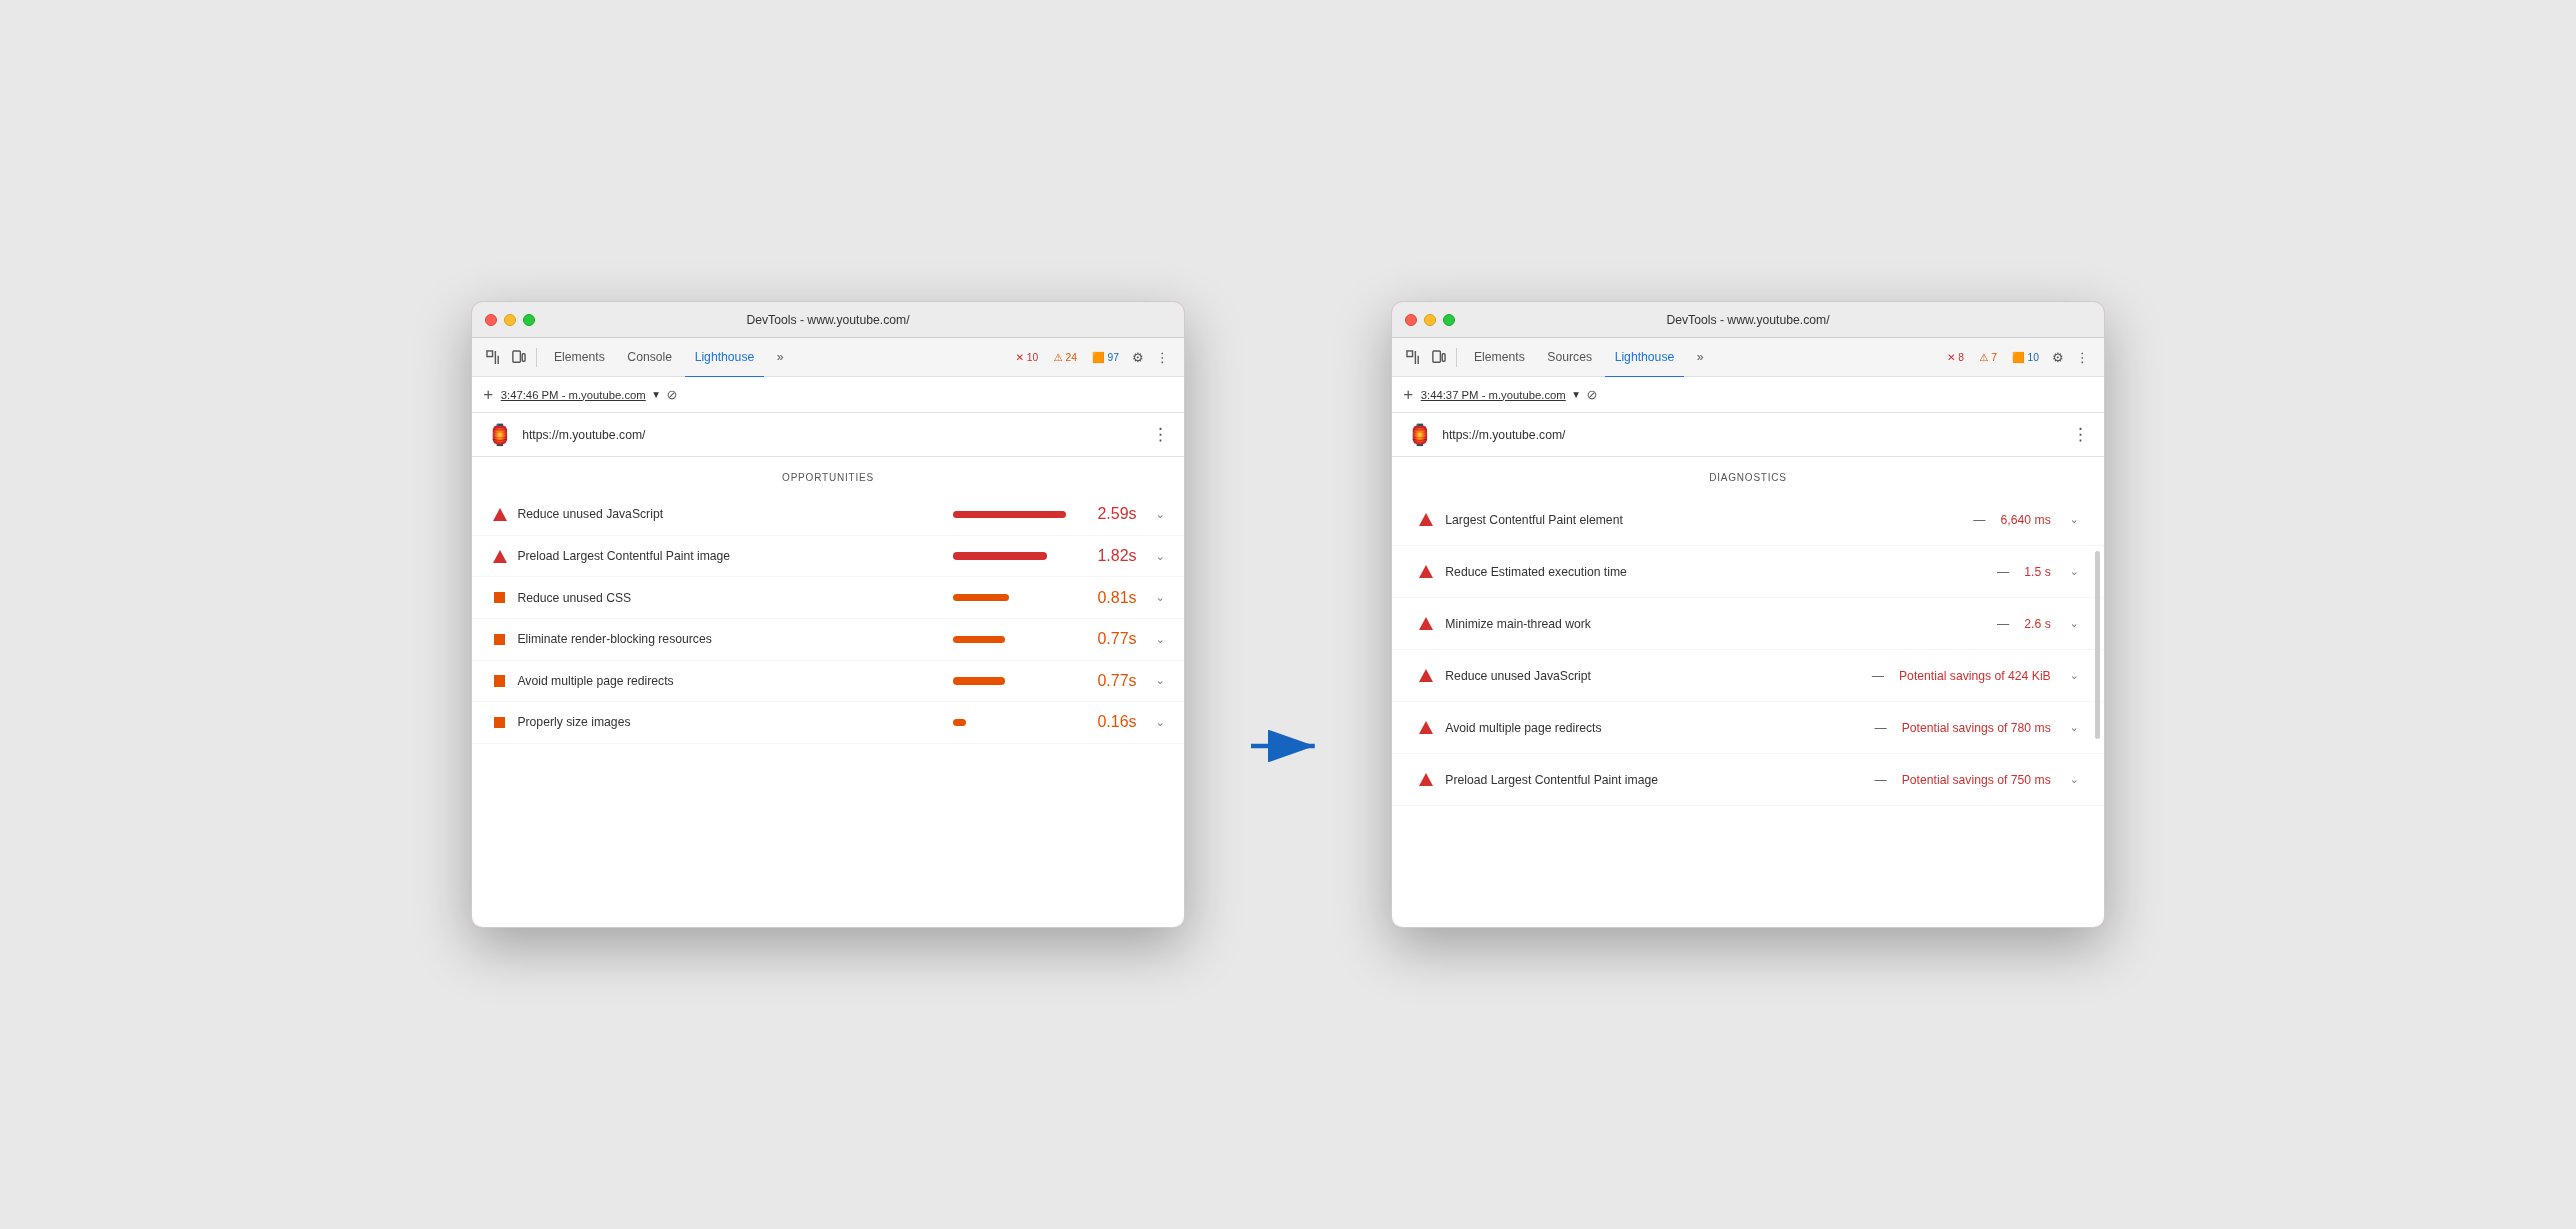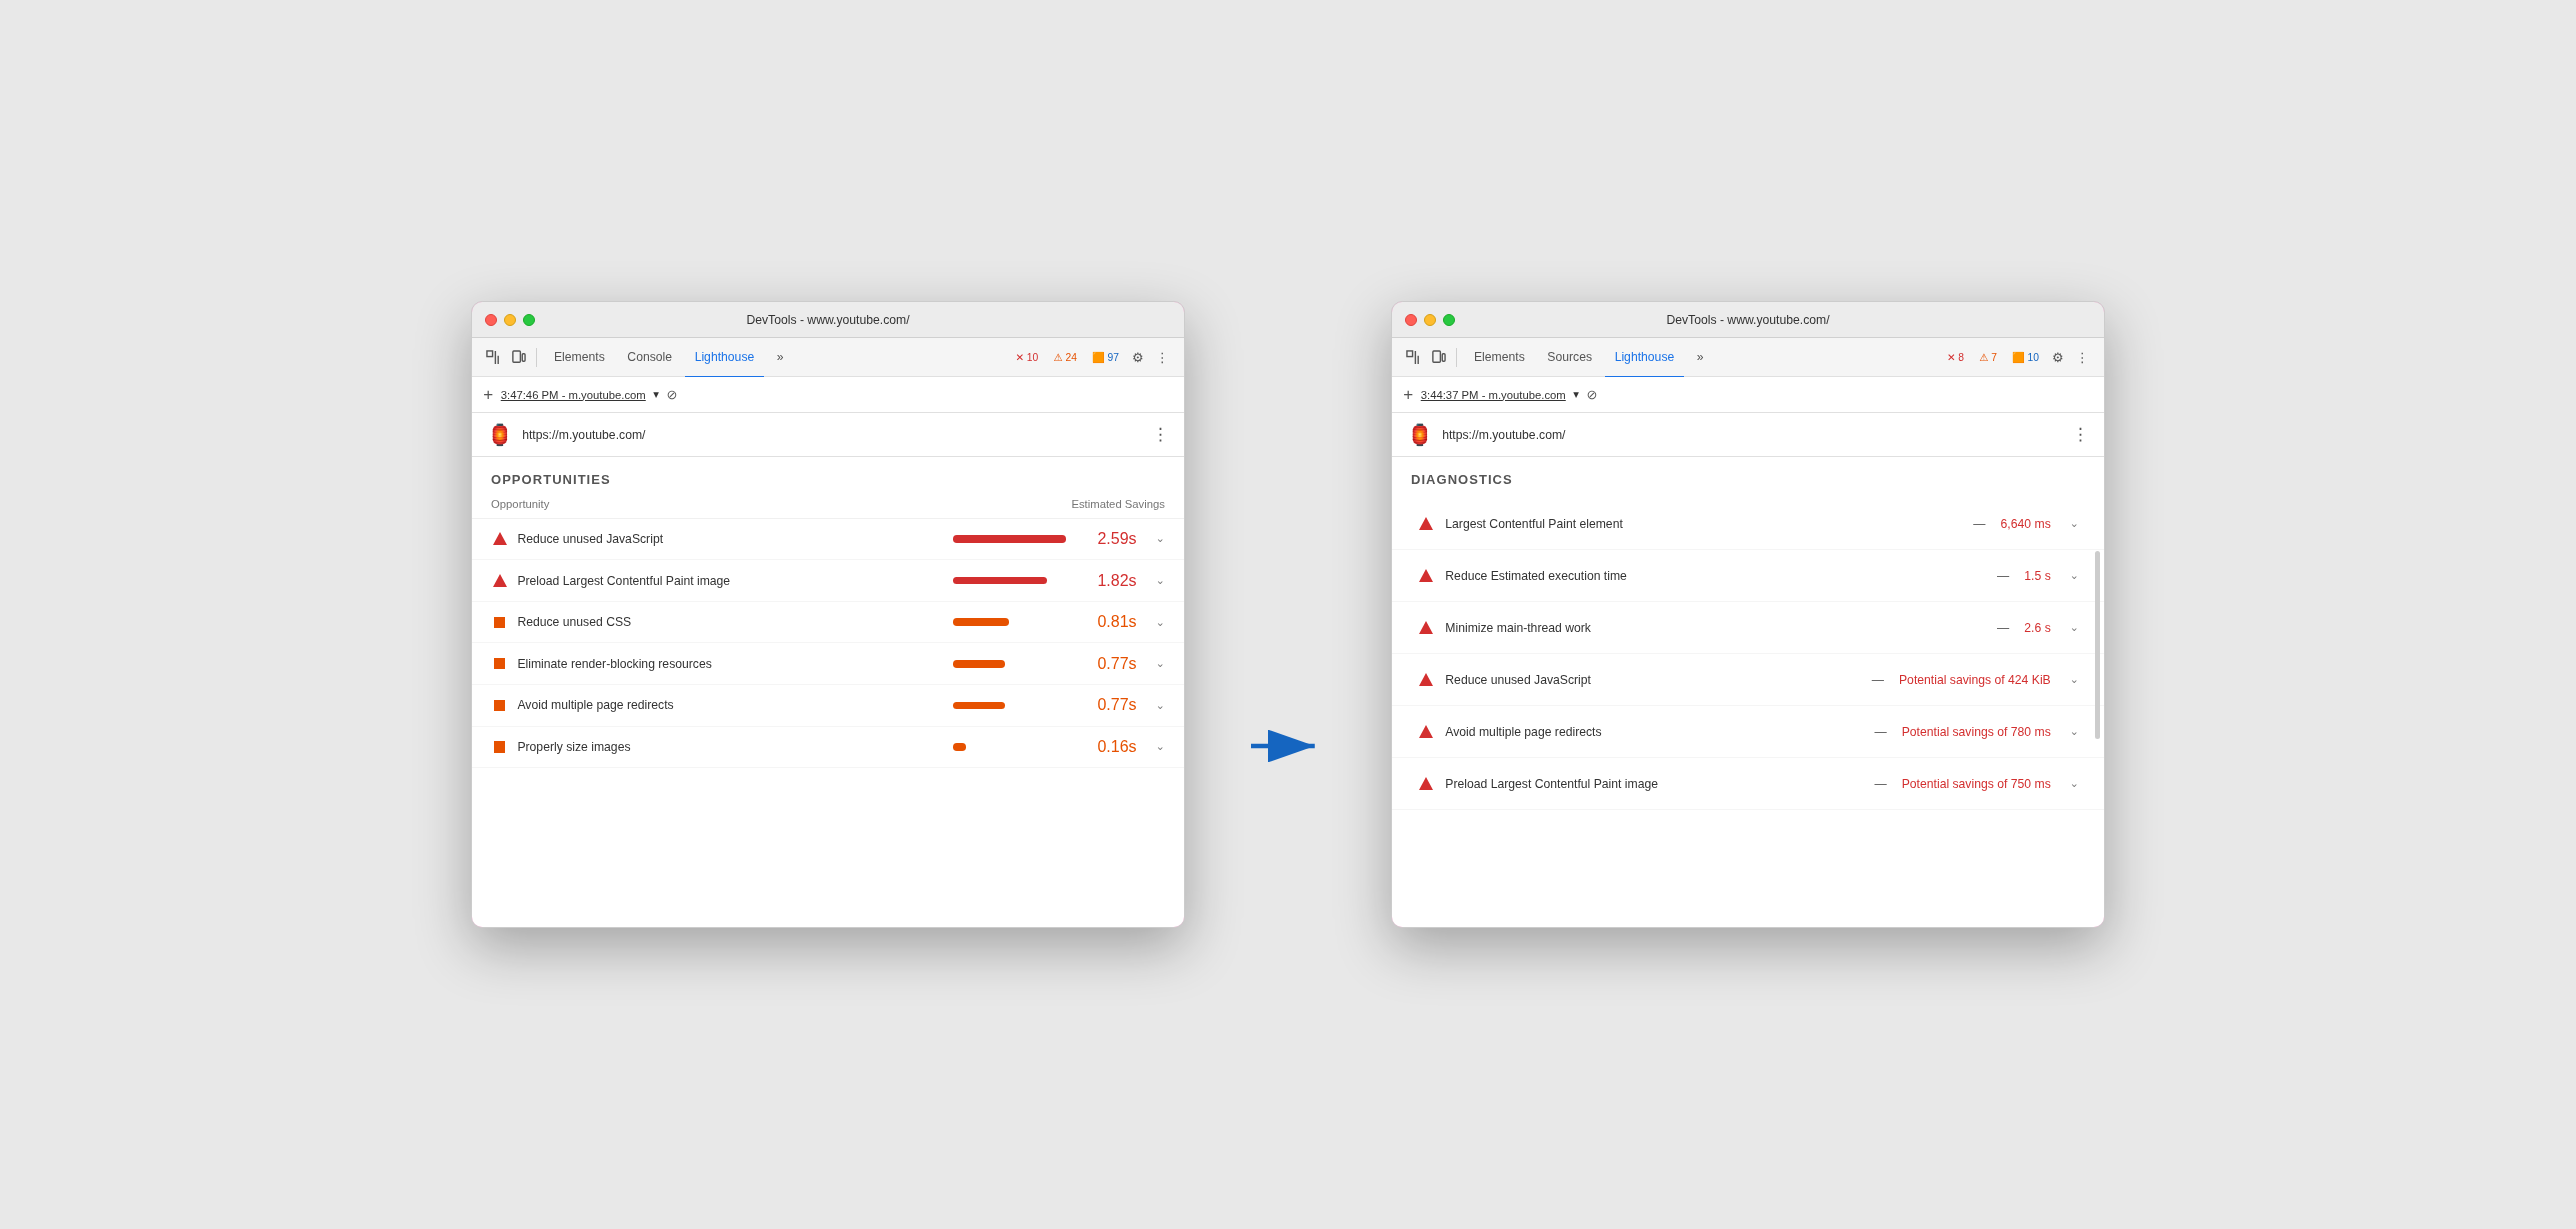--- a/index.html
+++ b/index.html
@@ -161,26 +161,27 @@
       cursor: pointer;
     }
 
     
     .main-content {
       background: #fff;
       padding: 15px 0;
       min-height: 470px;
     }
     .section-title {
-      font-size: 13px;
-      font-weight: 700;
+      font-size: 10px;
+      font-weight: 400;
       color: #555;
       letter-spacing: 0.08em;
       padding: 0 19px 11.3px;
       text-transform: uppercase;
+      text-align: center;
     }
     .col-headers {
       display: flex;
       justify-content: space-between;
       padding: 0 19px 7.5px;
       border-bottom: 0.9px solid #f0f0f0;
     }
     .col-header {
       font-size: 11.3px;
       color: #777;
@@ -371,24 +372,20 @@
   </div>
 
   <div class="lh-header">
     <span class="lh-icon">🏮</span>
     <span class="lh-url">https://m.youtube.com/</span>
     <span class="lh-more dots"></span>
   </div>
 
   <div class="main-content">
     <div class="section-title">OPPORTUNITIES</div>
-    <div class="col-headers">
-      <span class="col-header">Opportunity</span>
-      <span class="col-header">Estimated Savings</span>
-    </div>
 
     <div class="opp-row">
       <div class="opp-icon">
           <div class="triangle-red"></div>
         </div>
       <span class="opp-label">Reduce unused JavaScript</span>
       <div class="opp-bar-area">
         <div class="opp-bar bar-red" style="width:113px;"></div>
       </div>
       <span class="opp-saving">2.59s</span>

